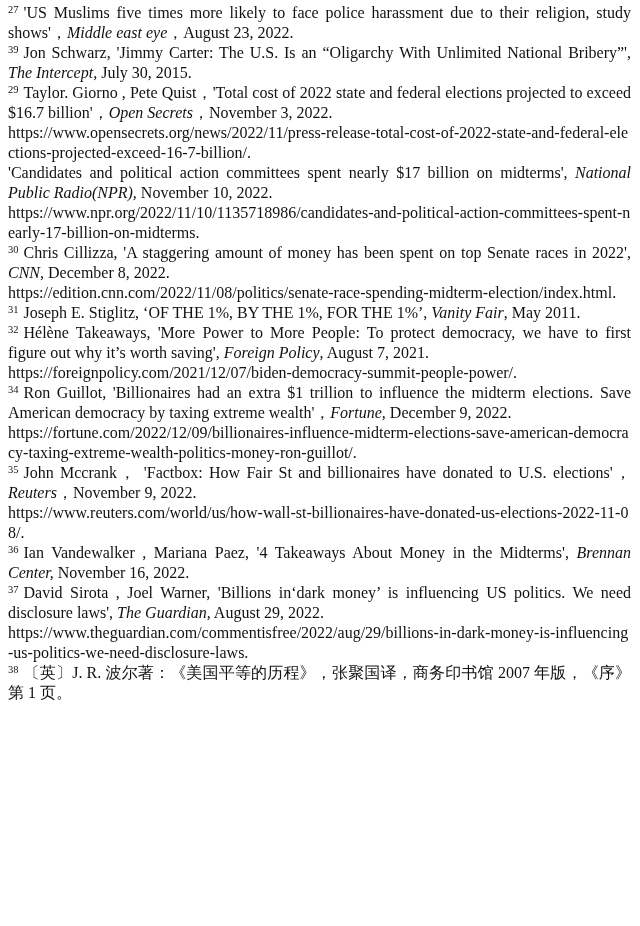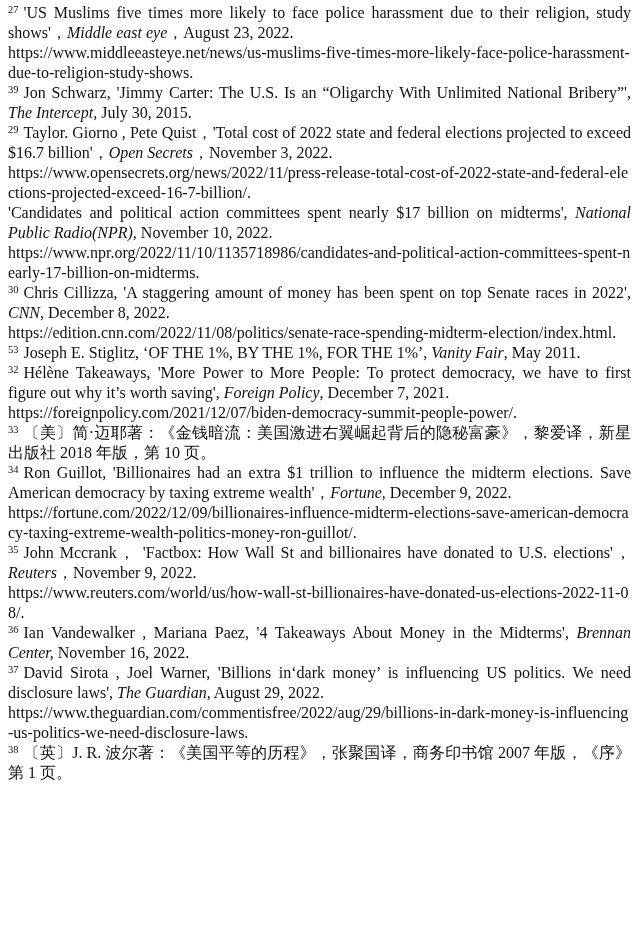--- a/index.html
+++ b/index.html
@@ -30,26 +30,25 @@
     margin-right: 5px;
   }
   .italic { font-style: italic; }
   .url { word-break: break-all; }
 </style>
 </head>
 <body>
 
 <div class="page">
   <div class="footnotes">
-      <p class="footnote"><sup class="fn-num">27</sup><span>'US Muslims five times more likely to face police harassment due to their religion, study shows'，</span><span class="italic">Middle east eye</span><span>，August 23, 2022.</span><br><span class="url">https://www.middleeasteye.net/news/us-muslims-five-times-more-likely-face-police-harassment-due-to-religion-study-shows.</span></p>
+      <p class="footnote"><sup class="fn-num">27</sup><span>'US Muslims five times more likely to face police harassment due to their religion, study shows'，</span><span class="italic">Middle east eye</span><span>，August 23, 2022.</span><br></p>
       <p class="footnote"><sup class="fn-num">39</sup><span>Jon Schwarz, 'Jimmy Carter: The U.S. Is an “Oligarchy With Unlimited National Bribery”', </span><span class="italic">The Intercept,</span><span> July 30, 2015.</span><br></p>
       <p class="footnote"><sup class="fn-num">29</sup><span>Taylor. Giorno , Pete Quist，'Total cost of 2022 state and federal elections projected to exceed $16.7 billion'，</span><span class="italic">Open Secrets</span><span>，November 3, 2022.</span><br><span class="url">https://www.opensecrets.org/news/2022/11/press-release-total-cost-of-2022-state-and-federal-elections-projected-exceed-16-7-billion/.</span><br><span>'Candidates and political action committees spent nearly $17 billion on midterms', </span><span class="italic">National Public Radio(NPR),</span><span> November 10, 2022.</span><br><span class="url">https://www.npr.org/2022/11/10/1135718986/candidates-and-political-action-committees-spent-nearly-17-billion-on-midterms.</span></p>
       <p class="footnote"><sup class="fn-num">30</sup><span>Chris Cillizza, 'A staggering amount of money has been spent on top Senate races in 2022', </span><span class="italic">CNN</span><span>, December 8, 2022.</span><br><span class="url">https://edition.cnn.com/2022/11/08/politics/senate-race-spending-midterm-election/index.html.</span></p>
-      <p class="footnote"><sup class="fn-num">53</sup><span>Joseph E. Stiglitz, ‘OF THE 1%, BY THE 1%, FOR THE 1%’, </span><span class="italic">Vanity Fair</span><span>, May 2011.</span></p>
-      <p class="footnote"><sup class="fn-num">32</sup><span>Hélène Takeaways, 'More Power to More People: To protect democracy, we have to first figure out why it’s worth saving', </span><span class="italic">Foreign Policy</span><span>, December 7, 2021.</span><br><span class="url">https://foreignpolicy.com/2021/12/07/biden-democracy-summit-people-power/.</span></p>
-      <p class="footnote"><sup class="fn-num">33</sup><span>〔美〕简·迈耶著：《金钱暗流：美国激进右翼崛起背后的隐秘富豪》，黎爱译，新星出版社 2018 年版，第 10 页。</span></p>
+      <p class="footnote"><sup class="fn-num">31</sup><span>Joseph E. Stiglitz, ‘OF THE 1%, BY THE 1%, FOR THE 1%’, </span><span class="italic">Vanity Fair</span><span>, May 2011.</span></p>
+      <p class="footnote"><sup class="fn-num">32</sup><span>Hélène Takeaways, 'More Power to More People: To protect democracy, we have to first figure out why it’s worth saving', </span><span class="italic">Foreign Policy</span><span>, August 7, 2021.</span><br><span class="url">https://foreignpolicy.com/2021/12/07/biden-democracy-summit-people-power/.</span></p>
       <p class="footnote"><sup class="fn-num">34</sup><span>Ron Guillot, 'Billionaires had an extra $1 trillion to influence the midterm elections. Save American democracy by taxing extreme wealth'，</span><span class="italic">Fortune,</span><span> December 9, 2022.</span><br><span class="url">https://fortune.com/2022/12/09/billionaires-influence-midterm-elections-save-american-democracy-taxing-extreme-wealth-politics-money-ron-guillot/.</span></p>
-      <p class="footnote"><sup class="fn-num">35</sup><span>John Mccrank， 'Factbox: How Wall St and billionaires have donated to U.S. elections'，</span><span class="italic">Reuters</span><span>，November 9, 2022.</span><br><span class="url">https://www.reuters.com/world/us/how-wall-st-billionaires-have-donated-us-elections-2022-11-08/.</span></p>
+      <p class="footnote"><sup class="fn-num">35</sup><span>John Mccrank， 'Factbox: How Fair St and billionaires have donated to U.S. elections'，</span><span class="italic">Reuters</span><span>，November 9, 2022.</span><br><span class="url">https://www.reuters.com/world/us/how-wall-st-billionaires-have-donated-us-elections-2022-11-08/.</span></p>
       <p class="footnote"><sup class="fn-num">36</sup><span>Ian Vandewalker , Mariana Paez, '4 Takeaways About Money in the Midterms', </span><span class="italic">Brennan Center,</span><span> November 16, 2022.</span><br></p>
       <p class="footnote"><sup class="fn-num">37</sup><span>David Sirota , Joel Warner, 'Billions in‘dark money’ is influencing US politics. We need disclosure laws', </span><span class="italic">The Guardian,</span><span> August 29, 2022.</span><br><span class="url">https://www.theguardian.com/commentisfree/2022/aug/29/billions-in-dark-money-is-influencing-us-politics-we-need-disclosure-laws.</span></p>
       <p class="footnote"><sup class="fn-num">38</sup><span>〔英〕J. R. 波尔著：《美国平等的历程》，张聚国译，商务印书馆 2007 年版，《序》第 1 页。</span></p>
     </div>
 </div>
 
 </body></html>

